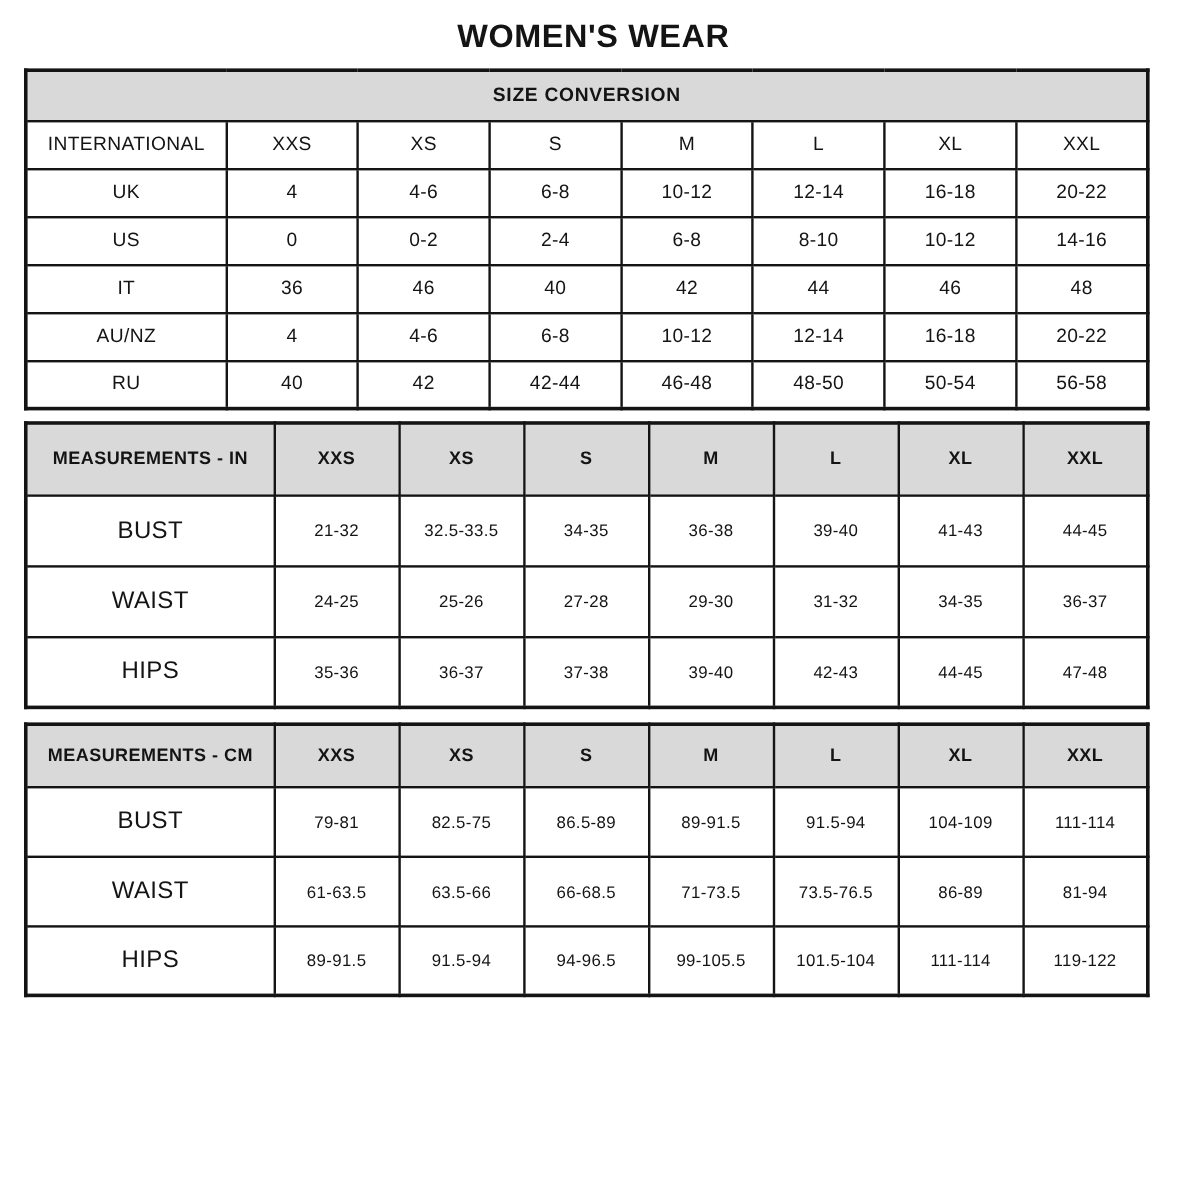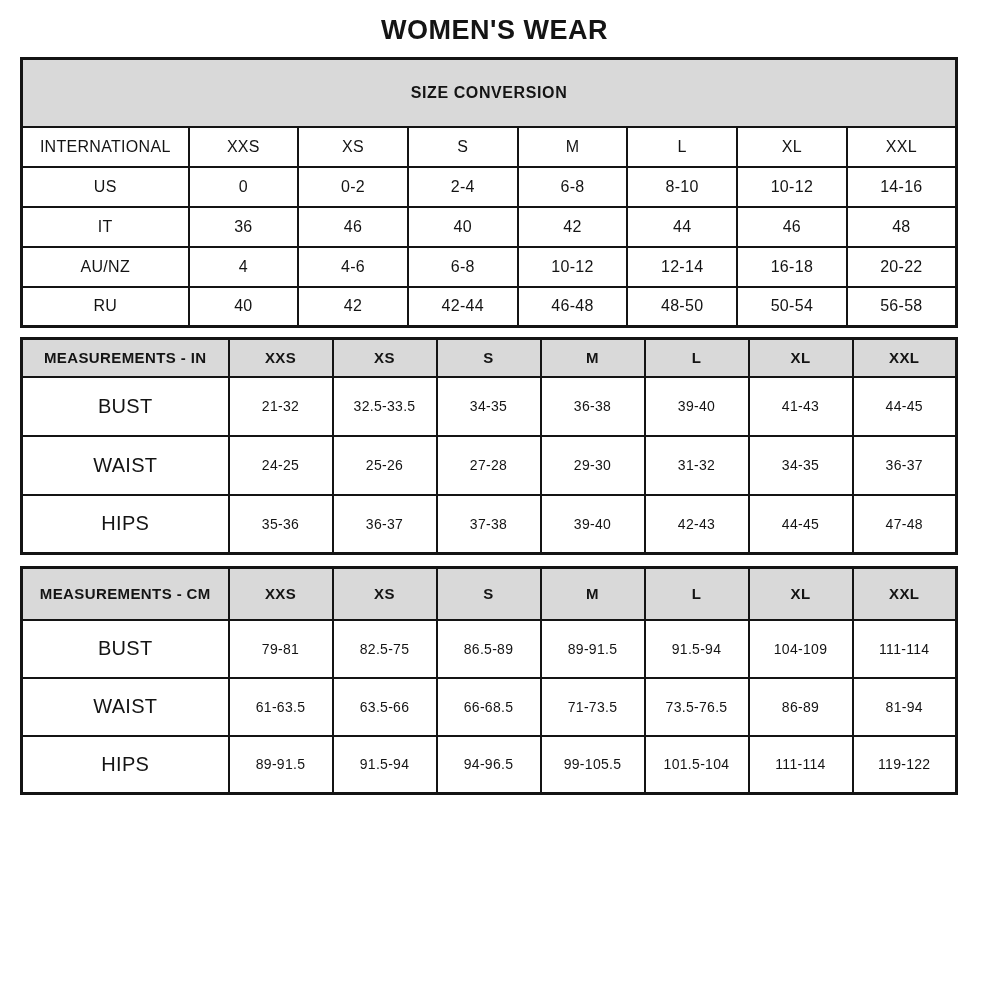--- a/index.html
+++ b/index.html
@@ -35,32 +35,32 @@
     text-align: center;
     vertical-align: middle;
     overflow: hidden;
     white-space: nowrap;
     letter-spacing: 0.3px;
   }
   .gap { height: 9px; }
   .gap2 { height: 11px; }
 
   
-  .t1 tr.title-row { height: 68px; }
+  .t1 tr.title-row { height: 42px; }
   .t1 tr.header-row, .t1 tr.data-row { height: 40px; }
   .t1 td { font-size: 16px; font-weight: 400; }
   .t1 td.title-cell {
     background: var(--header-bg);
     font-weight: 700;
     font-size: 16px;
     letter-spacing: 0.6px;
   }
 
   
-  .t2 tr.header-row { height: 38px; margin-top: 46px; }
+  .t2 tr.header-row { height: 60px; margin-top: 46px; }
   .t2 tr.data-row { height: 59px; }
   .t3 tr.header-row { height: 52px; }
   .t3 tr.data-row { height: 58px; }
   .tm td.hdr {
     background: var(--header-bg);
     font-weight: 700;
     font-size: 15px;
     letter-spacing: 0.4px;
   }
   .tm td.row-label { font-size: 20px; font-weight: 400; }
@@ -89,20 +89,30 @@
         </tr>
         <tr class="header-row">
           <td class="hdr label-col">INTERNATIONAL</td>
           <td class="hdr">XXS</td>
           <td class="hdr">XS</td>
           <td class="hdr">S</td>
           <td class="hdr">M</td>
           <td class="hdr">L</td>
           <td class="hdr">XL</td>
           <td class="hdr">XXL</td>
+        </tr>
+        <tr class="data-row">
+          <td class="row-label">UK</td>
+          <td class="val">4</td>
+          <td class="val">4-6</td>
+          <td class="val">6-8</td>
+          <td class="val">10-12</td>
+          <td class="val">12-14</td>
+          <td class="val">16-18</td>
+          <td class="val">20-22</td>
         </tr>
         <tr class="data-row">
           <td class="row-label">US</td>
           <td class="val">0</td>
           <td class="val">0-2</td>
           <td class="val">2-4</td>
           <td class="val">6-8</td>
           <td class="val">8-10</td>
           <td class="val">10-12</td>
           <td class="val">14-16</td>

